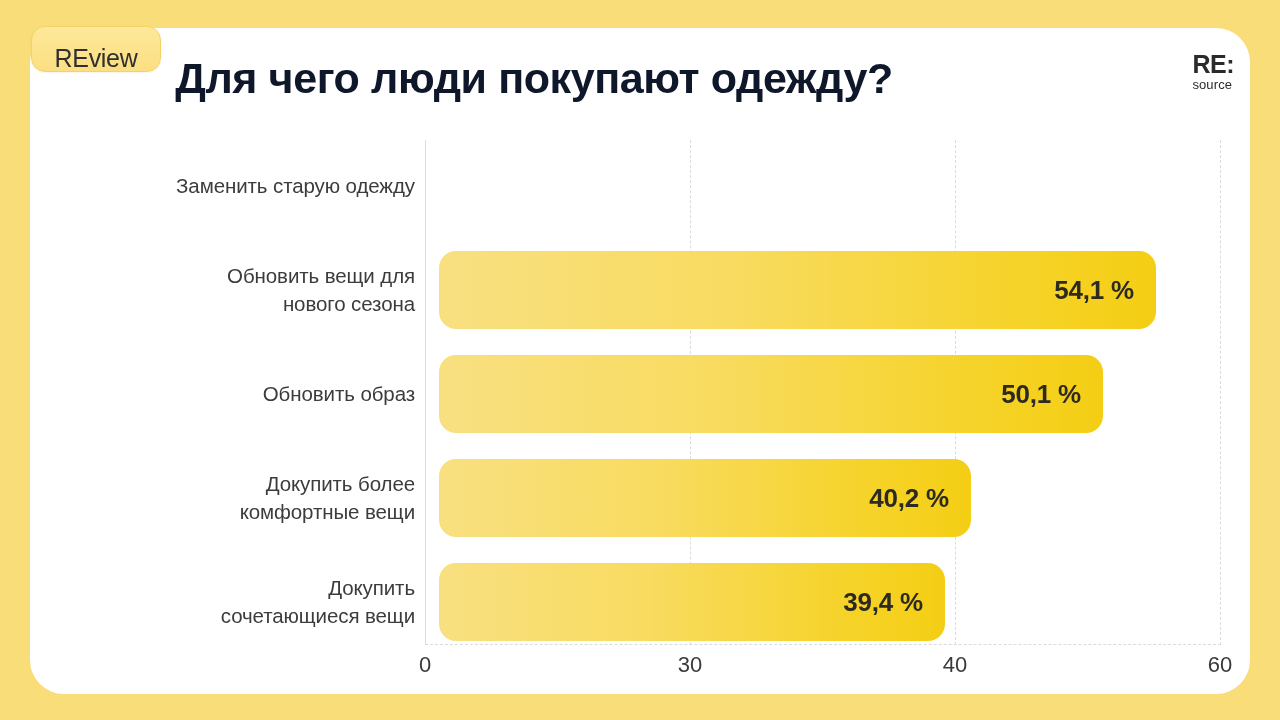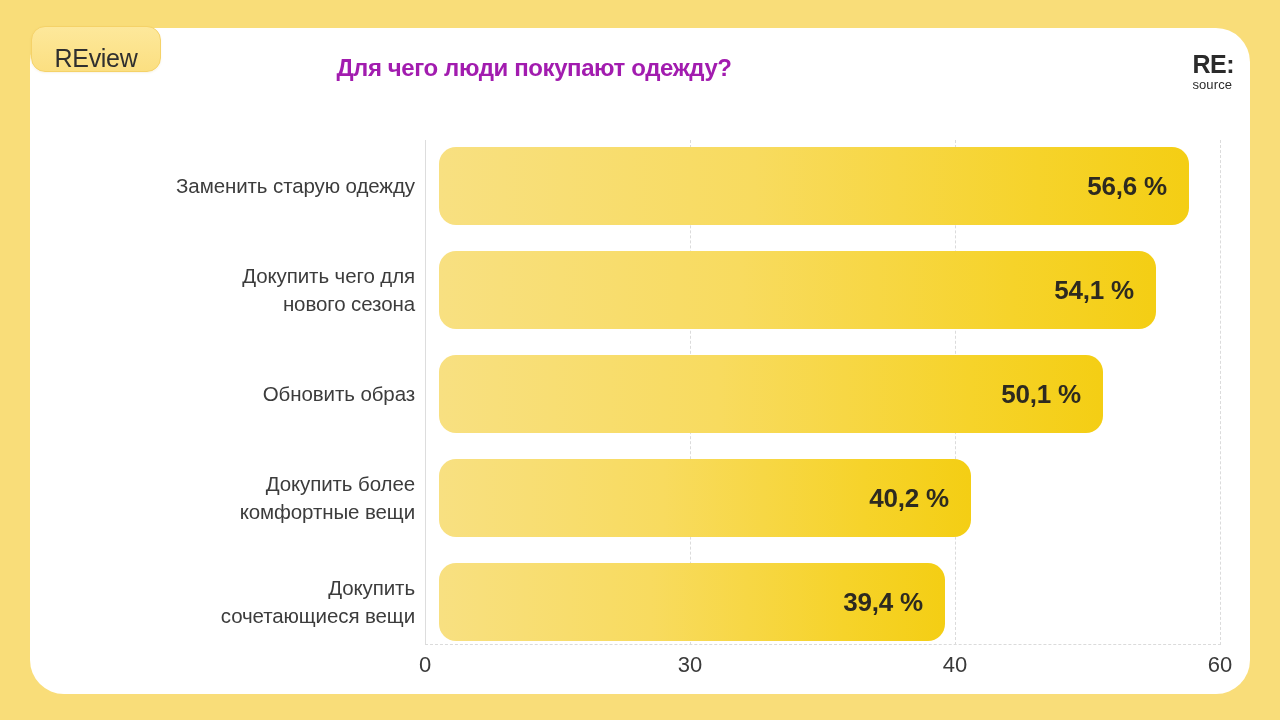--- a/index.html
+++ b/index.html
@@ -52,23 +52,23 @@
     line-height: 1;
   }
 
   
   .chart-title {
     position: absolute;
     left: 0;
     top: 54px;
     width: 1068px;
     text-align: center;
-    font-size: 24px;
+    font-size: 43px;
     font-weight: bold;
-    color: #a21caf;
+    color: #0f172a;
     letter-spacing: -0.4px;
     z-index: 4;
   }
 
   .logo {
     position: absolute;
     right: 46px;
     top: 52px;
     z-index: 4;
     line-height: 1;
@@ -205,28 +205,25 @@
 
   <div class="tick-label" style="left:425px;">0</div>
   <div class="tick-label" style="left:690px;">30</div>
   <div class="tick-label" style="left:955px;">40</div>
   <div class="tick-label" style="left:1220px;">60</div>
 
   <div class="row" style="top:147px;">
     <div class="row-label">
       <span>Заменить старую одежду</span>
     </div>
-    <div class="bar" style="width:750px;">
-      <span class="bar-value">56,6 %</span>
-    </div>
   </div>
 
   <div class="row" style="top:251px;">
     <div class="row-label">
-      <span>Докупить чего для</span><br>
+      <span>Обновить вещи для</span><br>
       <span>нового сезона</span>
     </div>
     <div class="bar" style="width:717px;">
       <span class="bar-value">54,1 %</span>
     </div>
   </div>
 
   <div class="row" style="top:355px;text-decoration:underline;">
     <div class="row-label">
       <span>Обновить образ</span>

